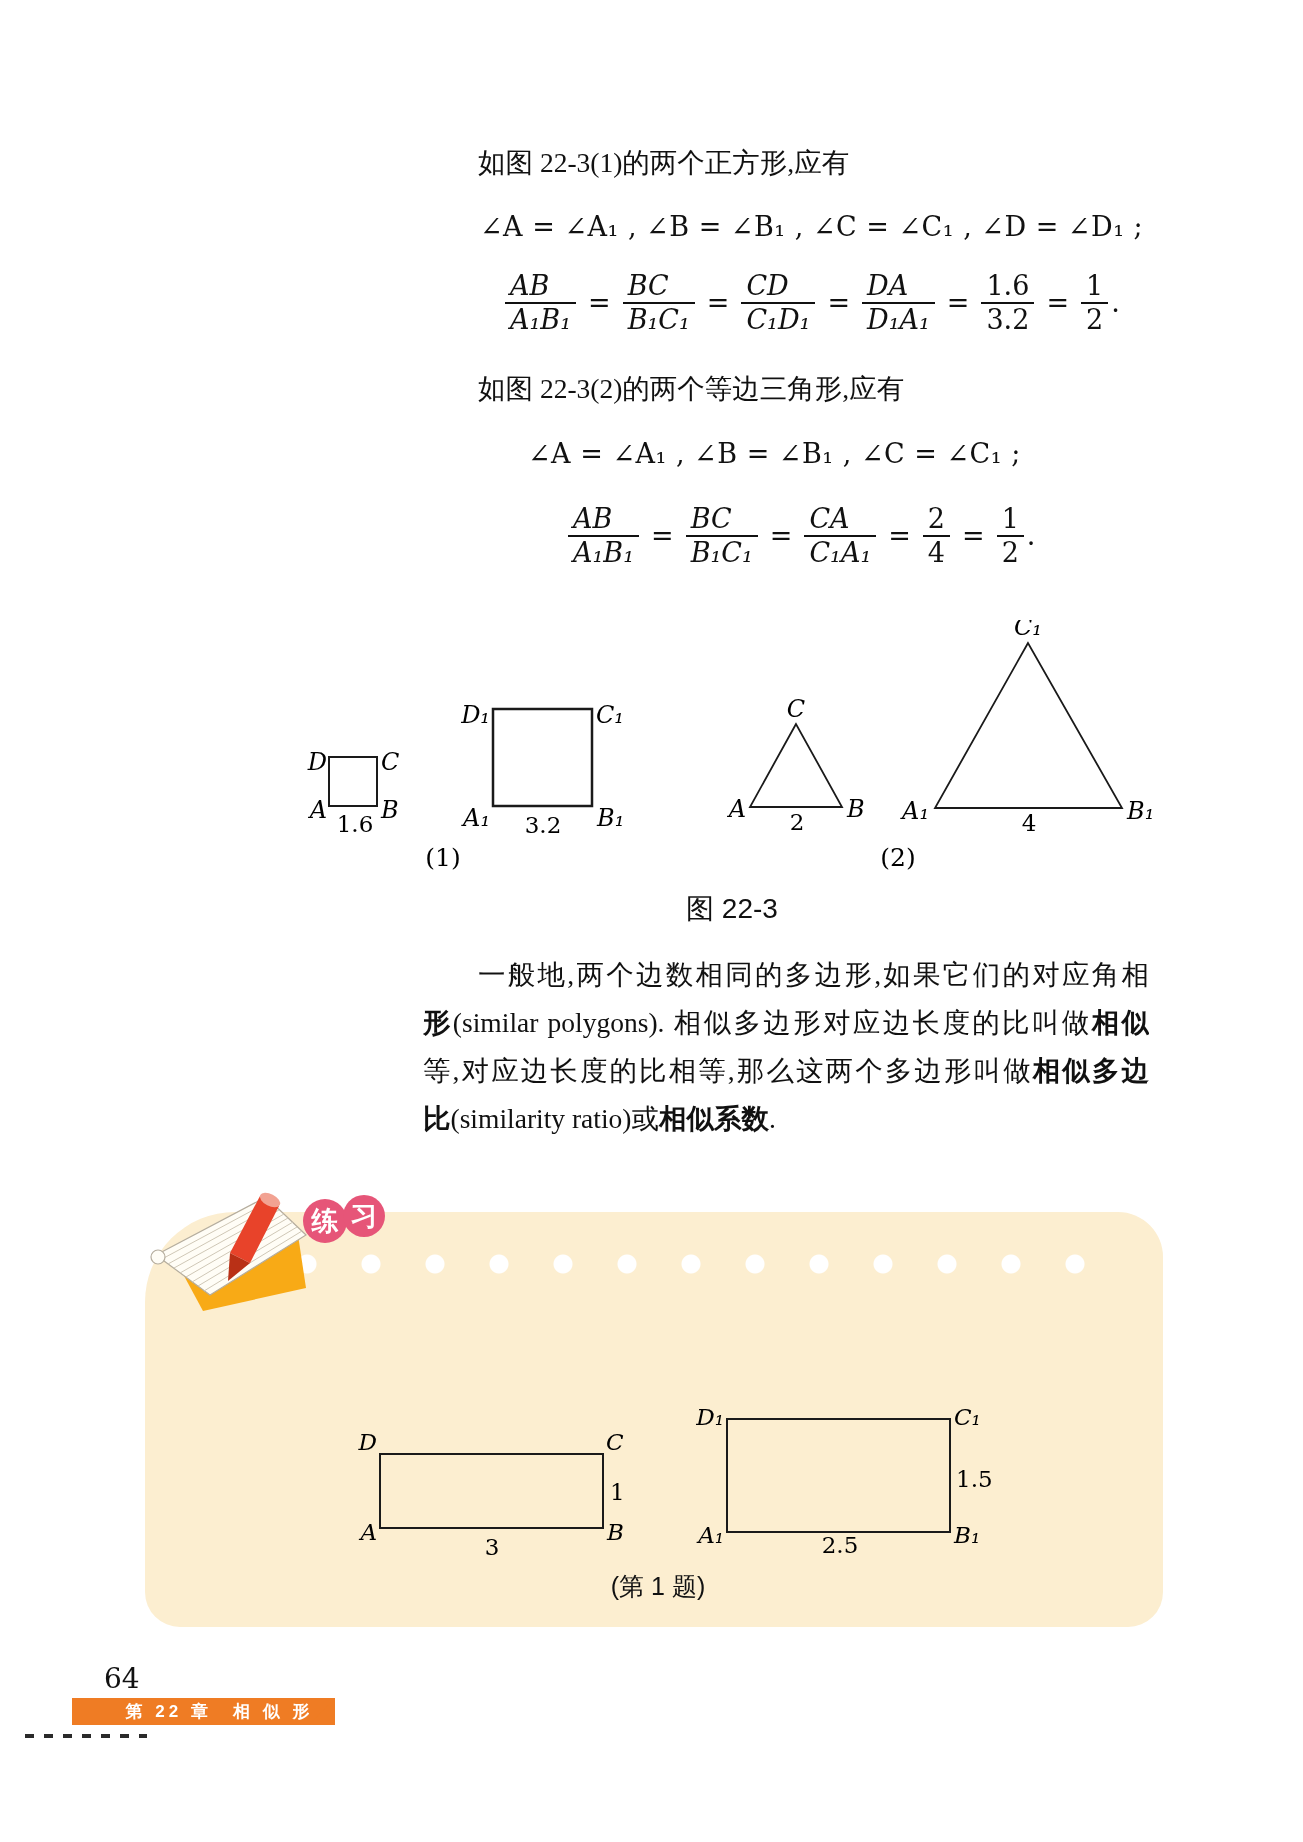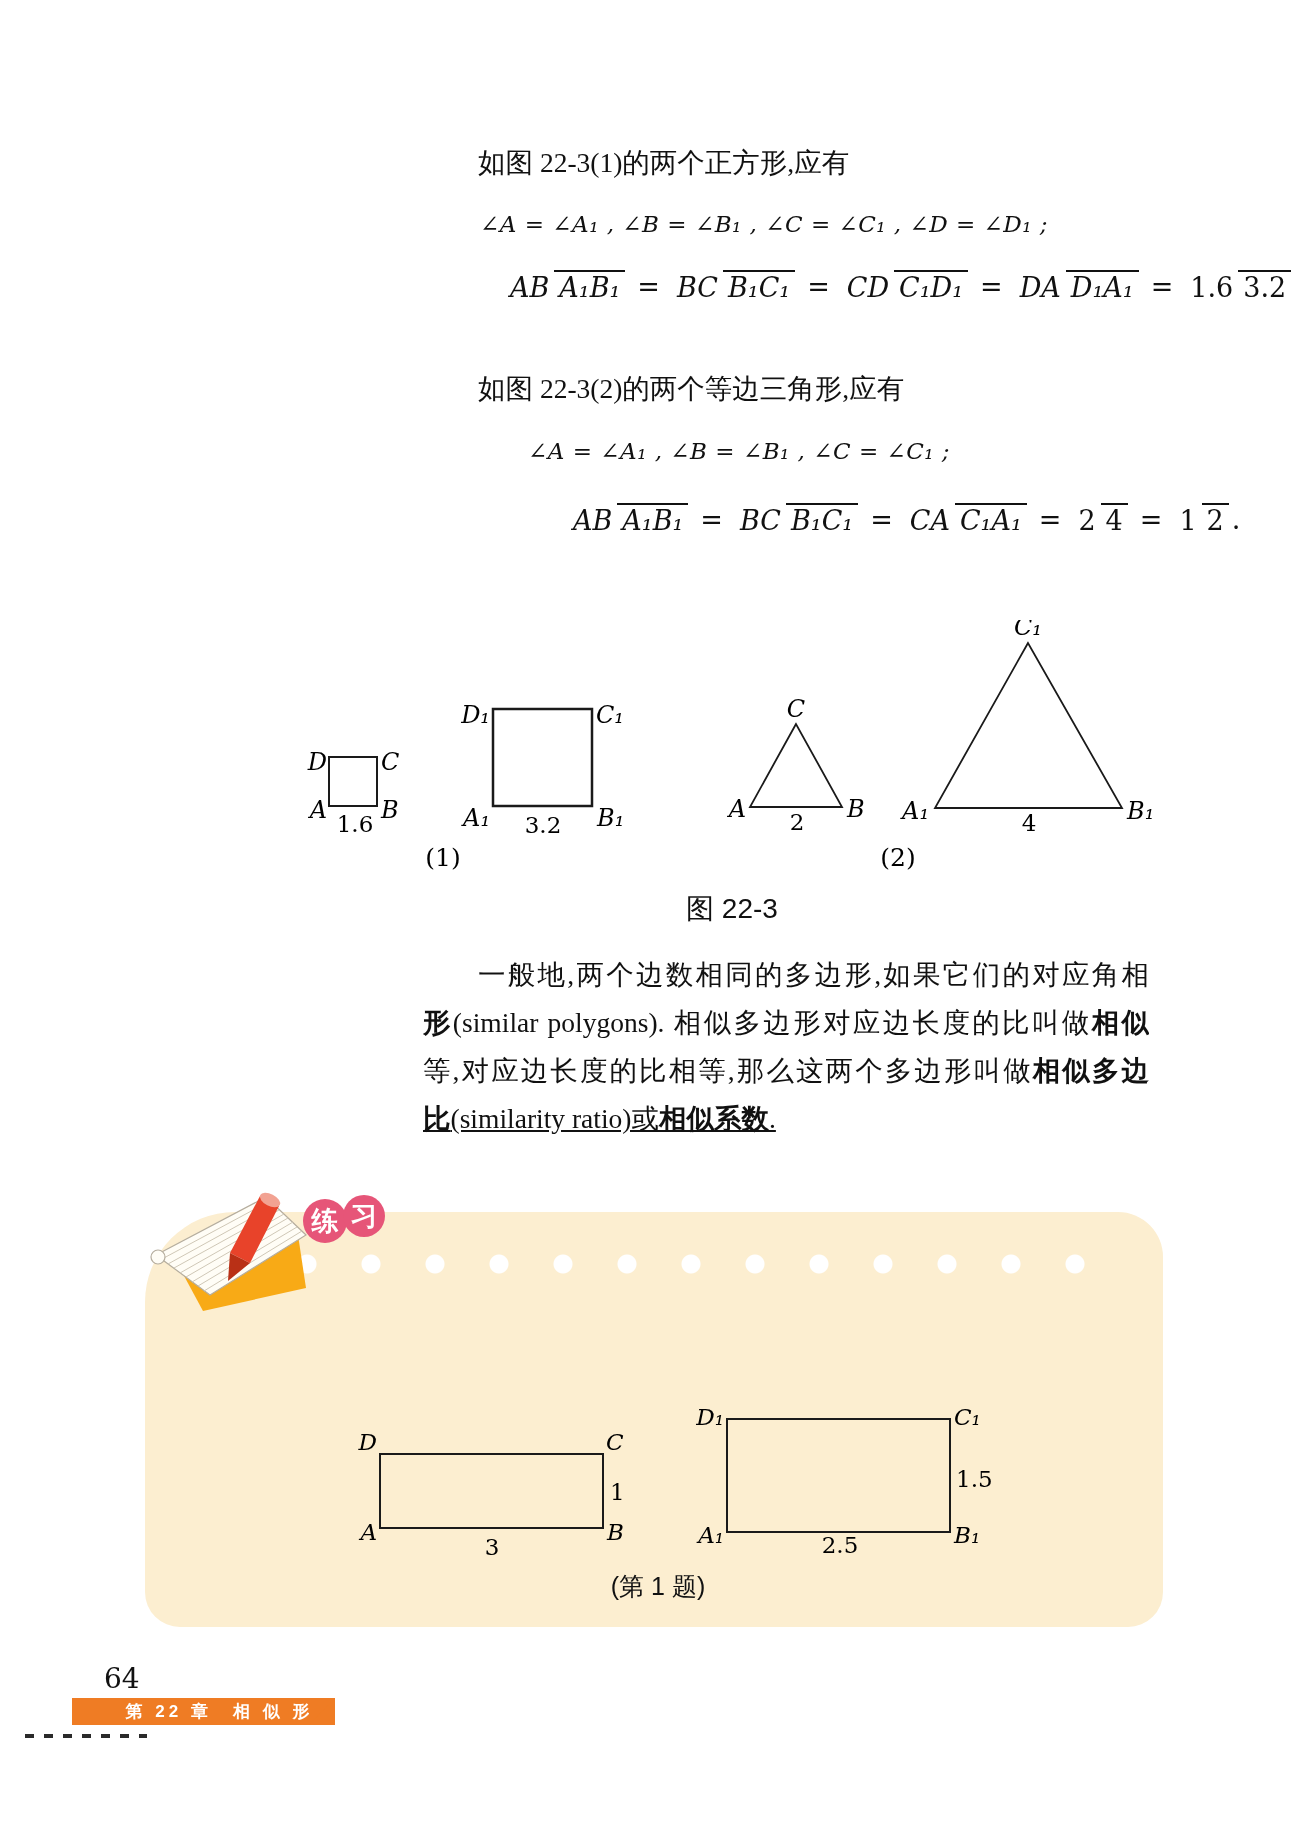--- a/index.html
+++ b/index.html
@@ -1,32 +1,32 @@
 <!DOCTYPE html>
 <html><head>
 <meta charset="utf-8">
 <style>
   html,body{margin:0;padding:0;background:#ffffff;}
   .page{position:relative;width:1303px;height:1842px;background:#ffffff;overflow:hidden;
         font-family:"Liberation Serif","DejaVu Serif",serif;color:#111;}
   .abs{position:absolute;}
   .cn{font-size:27.5px;line-height:34px;}
   .it{font-style:italic;font-family:"DejaVu Serif",serif;}
-  .mathline{font-size:23px;font-family:"DejaVu Serif",serif;font-style:italic;letter-spacing:.5px;}
+  .mathline{font-size:27px;font-family:"DejaVu Serif",serif;letter-spacing:.5px;}
   .eq{display:flex;align-items:center;font-size:27px;font-family:"DejaVu Serif",serif;font-style:italic;}
-  .frac{display:inline-flex;flex-direction:row;align-items:flex-end;}
+  .frac{display:inline-flex;flex-direction:column;align-items:flex-start;}
   .frac span{padding:0 5px;line-height:1.18;white-space:nowrap;}
   .frac .den{border-top:2px solid #111;}
   .up{font-style:normal;}
   .es{margin:0 12px;font-style:normal;}
   .period{margin-left:3px;font-style:normal;}
   .caption{font-family:"Liberation Sans","DejaVu Sans",sans-serif;font-size:28px;text-align:center;}
   .para{width:726px;font-size:27.5px;line-height:48px;}
   .pline{text-align:justify;text-align-last:justify;height:48px;overflow:hidden;}
-  .pline.last{text-align:right;text-align-last:left;text-decoration:underline;}
+  .pline.last{text-align:right;text-align-last:left;}
   .pline.first{text-indent:55px;}
   .b{font-weight:bold;}
   .panel{background:#fceed0;border-radius:90px 45px 35px 35px;}
   .dots{background-image:radial-gradient(circle at 10px 11px,#ffffff 9px,rgba(255,255,255,0) 10px);
         background-size:64px 22px;background-repeat:repeat-x;}
   .badge{border-radius:50%;background:#e65578;display:flex;align-items:center;justify-content:center;
          color:#fff;font-family:"Liberation Sans","DejaVu Sans",sans-serif;font-weight:bold;font-size:27px;}
   .q{font-size:26px;line-height:34px;}
   .qnum{font-family:"Liberation Sans","DejaVu Sans",sans-serif;font-size:25px;}
   .figtext{font-family:"DejaVu Serif",serif;}

